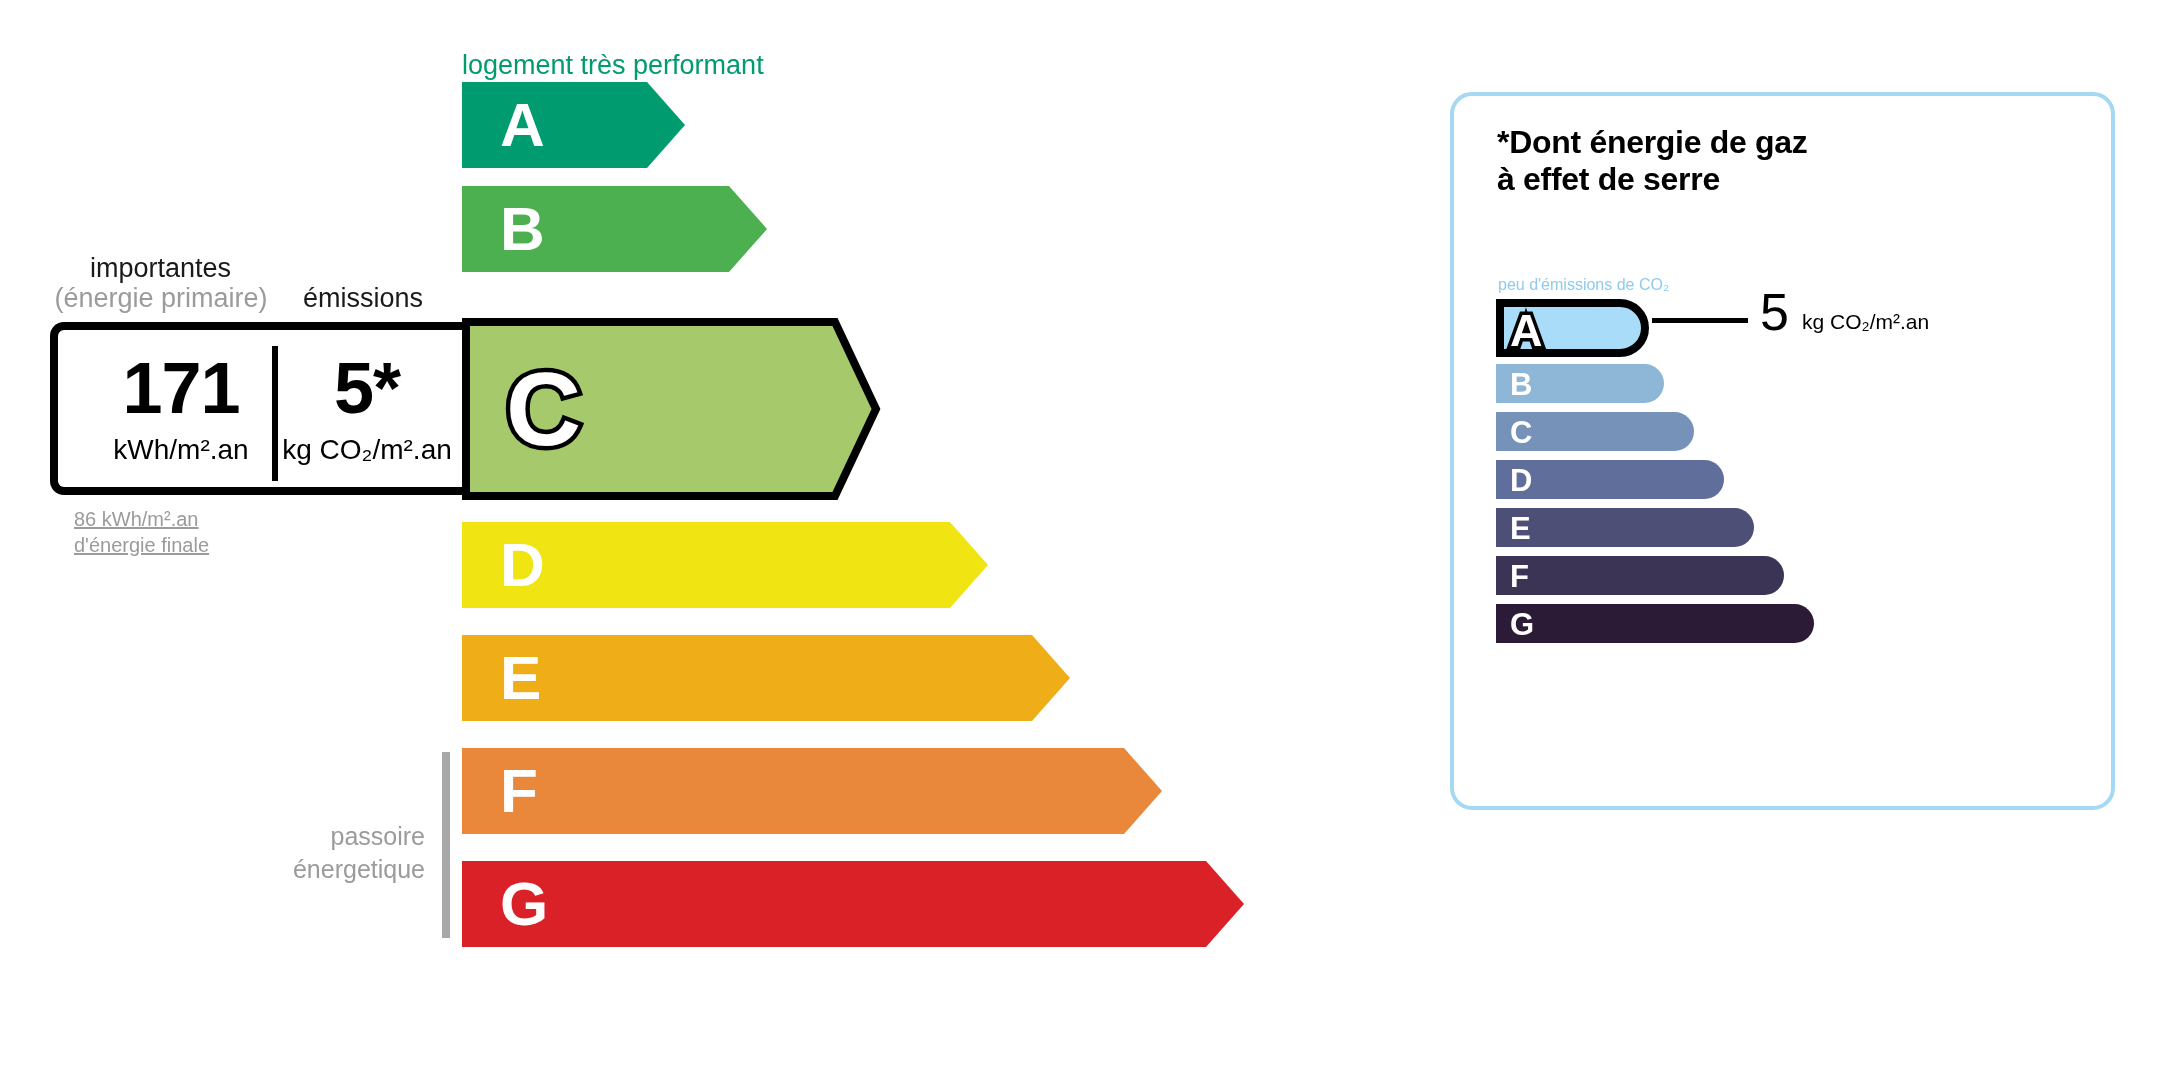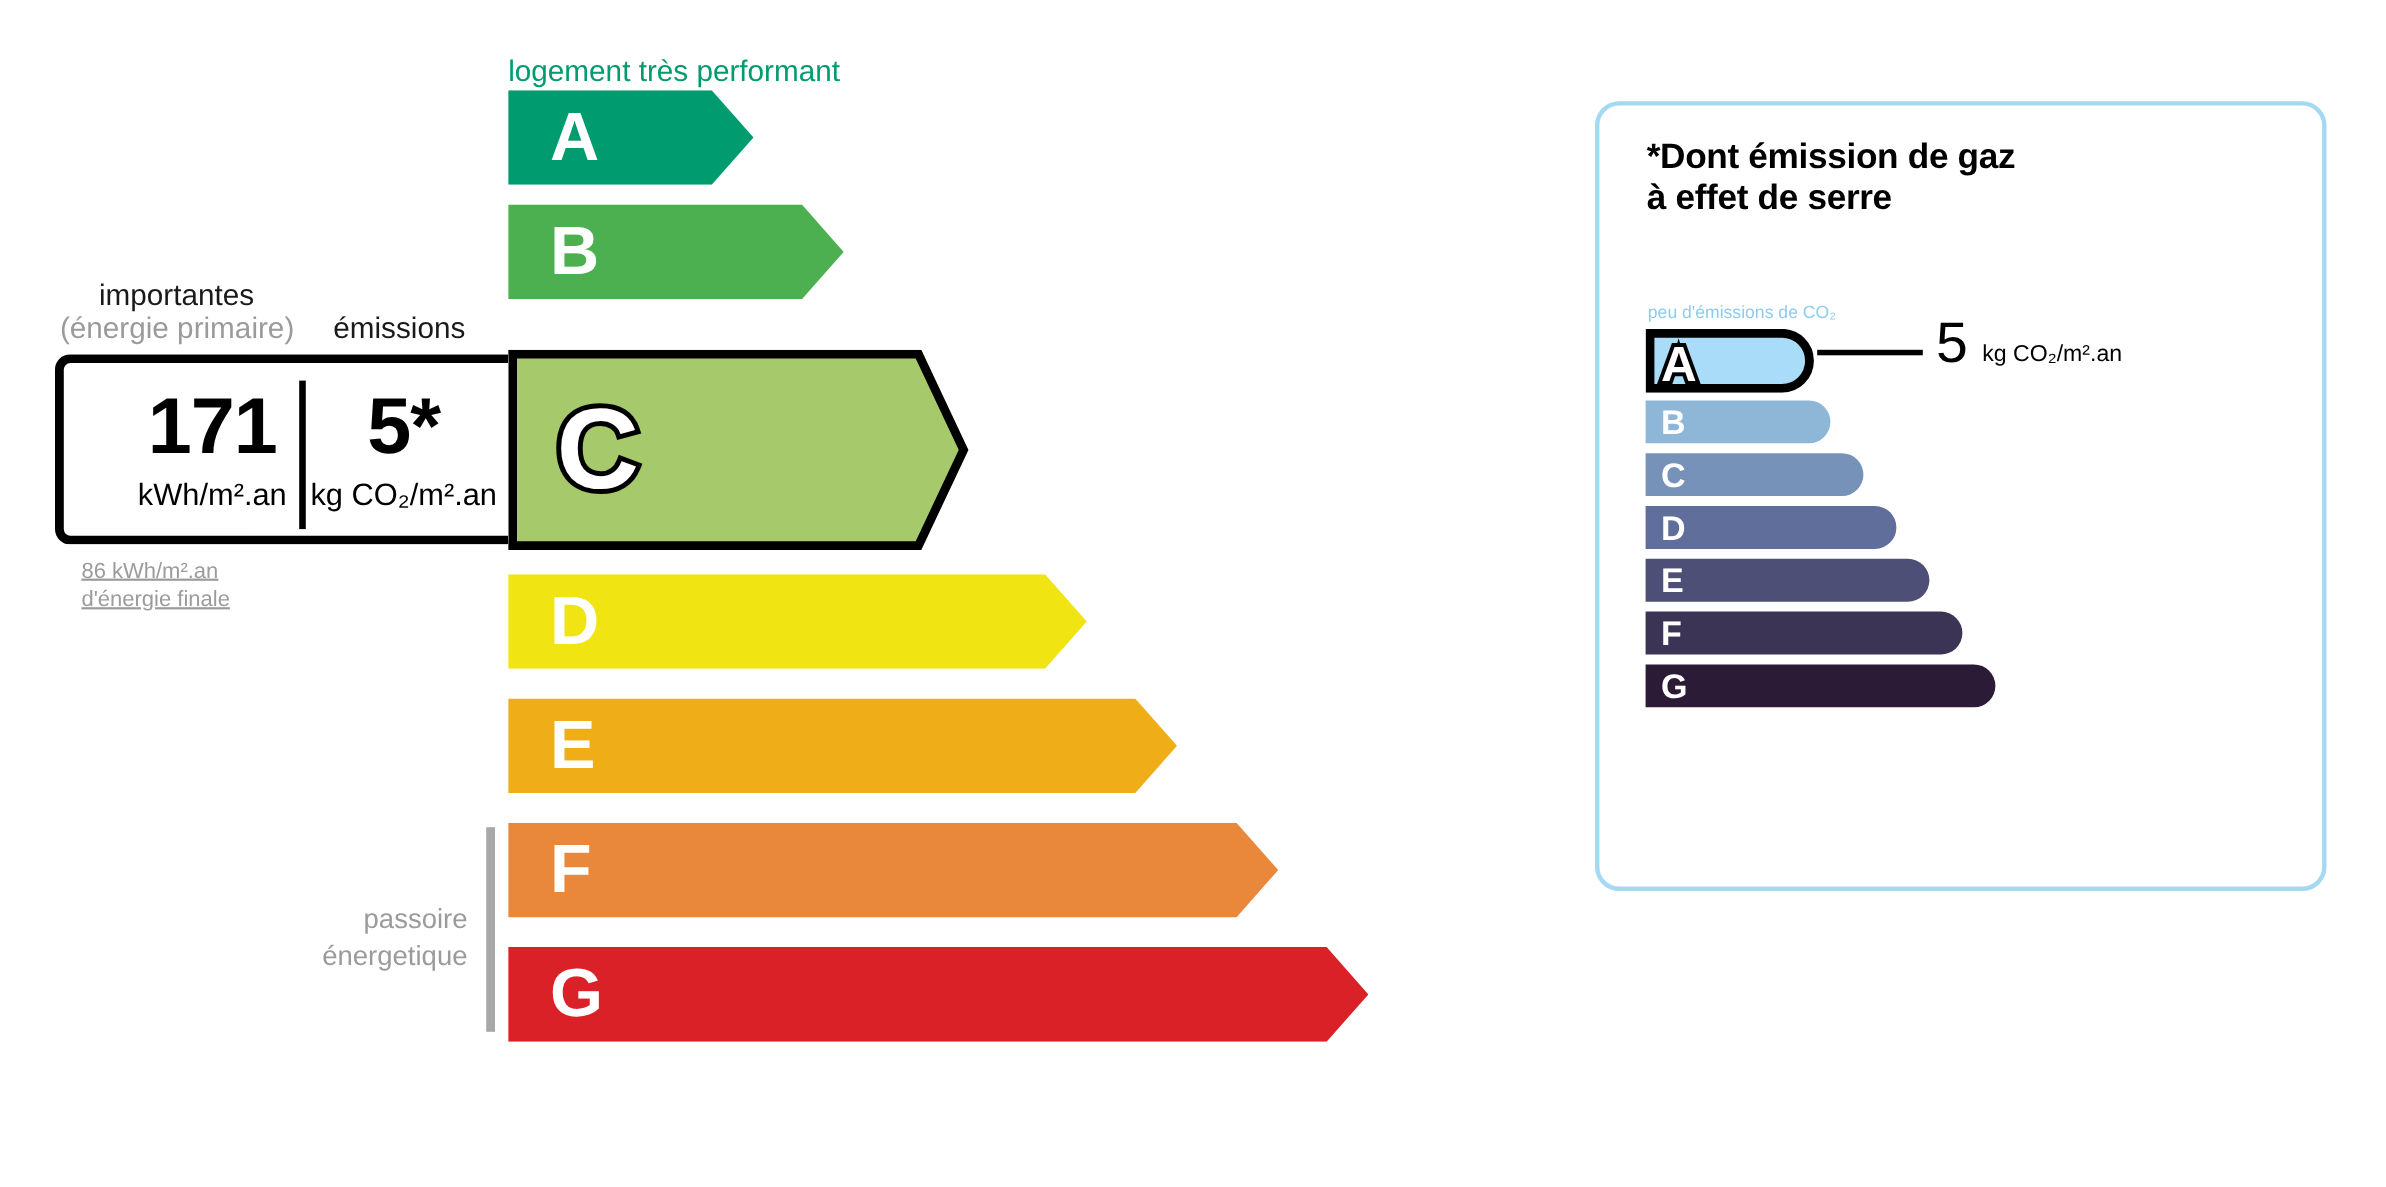--- a/index.html
+++ b/index.html
@@ -86,21 +86,21 @@
   }
   .vb-half {
     position: absolute;
     top: 0;
     height: 100%;
     display: flex;
     flex-direction: column;
     align-items: center;
     justify-content: center;
   }
-  .vb-left  { left: 0;   width: 246px; margin-left: 12px; }
+  .vb-left  { left: 0;   width: 246px; }
   .vb-right { left: 214px; width: 190px; }
   .vb-sep {
     position: absolute;
     left: 214px;
     top: 16px;
     width: 6px;
     height: 135px;
     background: #000;
   }
   .vb-value {
@@ -337,21 +337,21 @@
         <div class="vb-unit">kg CO₂/m².an</div>
       </div>
     </div>
 
     <div id="final-energy" style="white-space:pre-line">86 kWh/m².an
 d'énergie finale</div>
   </div>
 
   <div id="co2-panel">
 
-    <div id="co2-title">*Dont émission de gaz
+    <div id="co2-title">*Dont énergie de gaz
 à effet de serre</div>
 
     <div id="co2-top-caption">peu d'émissions de CO₂</div>
 
     <div class="co2-row" style="top:203px">
       <svg width="160" height="58" viewBox="0 0 160 58">
         <path d="M4,4 H124 A25,25 0 0 1 124,54 H4 Z" fill="#A8DCF8" stroke="#000" stroke-width="8"></path>
       </svg>
       <div id="co2-highlight-letter">A</div>
     </div>

